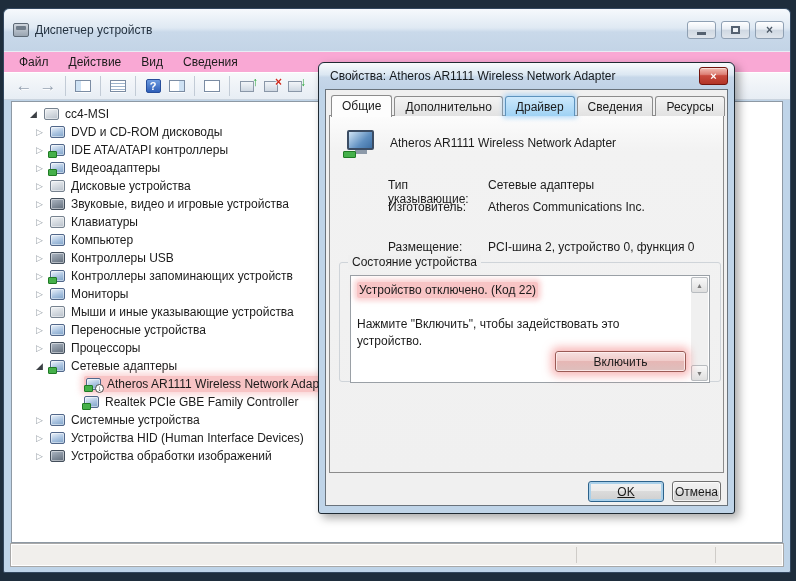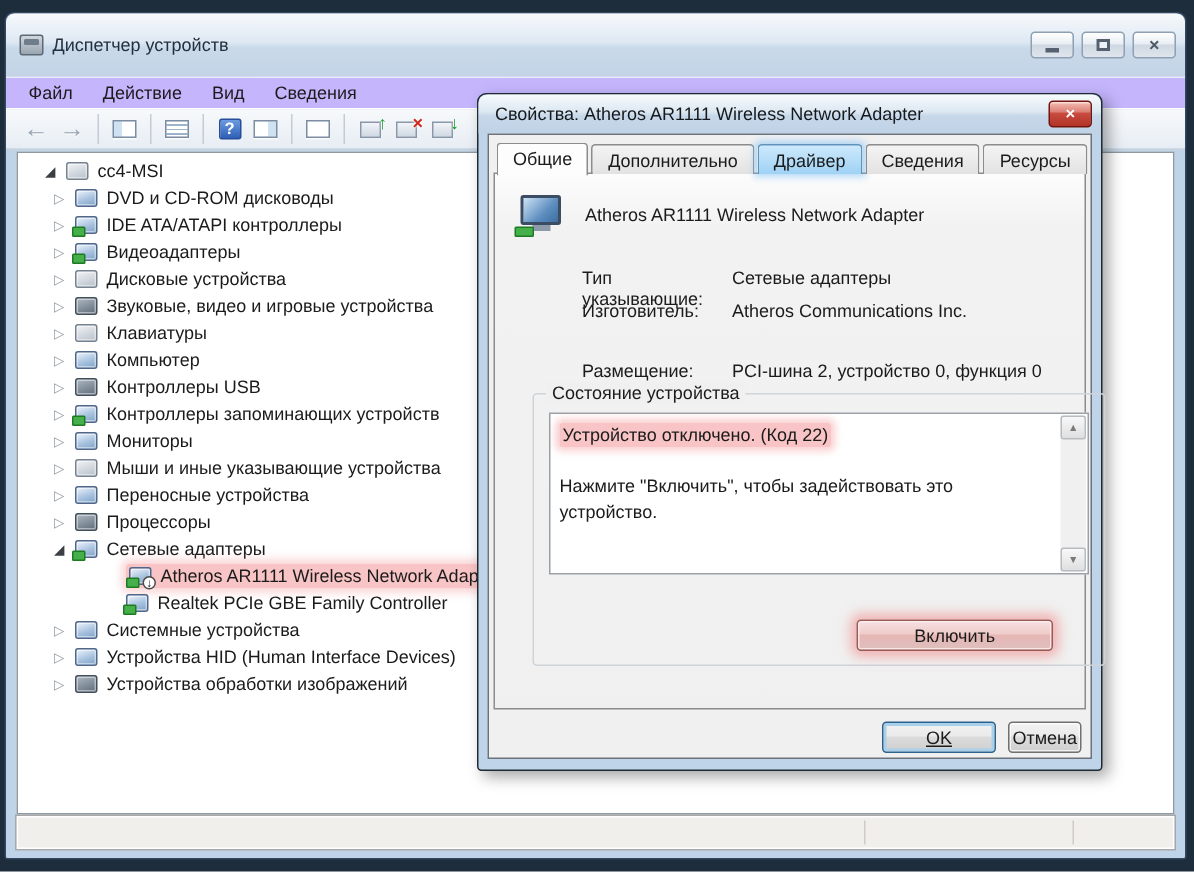--- a/index.html
+++ b/index.html
@@ -38,21 +38,21 @@
     background:linear-gradient(#ffffff,#e9eef4 45%,#cfd8e2 50%,#dfe5ec);
     display:flex; align-items:center; justify-content:center;
     color:#4e5a67; font-weight:bold; font-size:11px; line-height:1;
   }
   .g-min { width:9px; height:3px; background:#556170; margin-top:7px; }
   .g-max { width:9px; height:8px; border:2px solid #556170; background:#eef2f6; }
   .g-x   { font-size:12px; }
 
   .menubar {
     height:21px; flex:none; display:flex; align-items:center; gap:2px;
-    padding:0 6px; background:#c4b5fd; border-top:1px solid #e7edf4;
+    padding:0 6px; background:#f9a8d4; border-top:1px solid #e7edf4;
   }
   .menu-item { padding:2px 9px; border-radius:2px; }
 
   .toolbar {
     height:28px; flex:none; display:flex; align-items:center;
     padding:0 8px; background:linear-gradient(#f7f9fb,#e7edf4);
     border-top:1px solid #fff; border-bottom:1px solid #c9d3de;
   }
   .tbsep { width:1px; height:20px; background:#c2cbd6; margin:0 5px; flex:none; }
   .tbi {
@@ -175,21 +175,21 @@
   .dlg-devicon .base { position:absolute; left:12px; top:20px; width:12px; height:4px; background:#8d9aa9; }
   .dlg-devicon .plug {
     position:absolute; left:0; top:21px; width:13px; height:7px;
     background:#45b04a; border:1px solid #1f7a24; border-radius:1px;
   }
   .fieldrow { position:absolute; left:58px; display:flex; }
   .fieldrow .flabel { width:100px; flex:none; }
   .fieldrow .fvalue { }
 
   .groupbox {
-    position:absolute; left:25px; top:146px; width:382px; height:182px;
+    position:absolute; left:9px; top:146px; width:382px; height:120px;
     border:1px solid #cfd4d9; border-radius:3px;
   }
   .groupbox > .gtitle {
     position:absolute; left:8px; top:-8px; background:#f0f0f0; padding:0 4px; color:#1b1b1b;
   }
   .statusbox {
     position:absolute; left:10px; top:12px; right:10px; height:108px;
     background:#fff; border:1px solid #9aa0a6; padding:6px 24px 6px 6px; line-height:17px;
   }
   .statusbox .line1 span {

